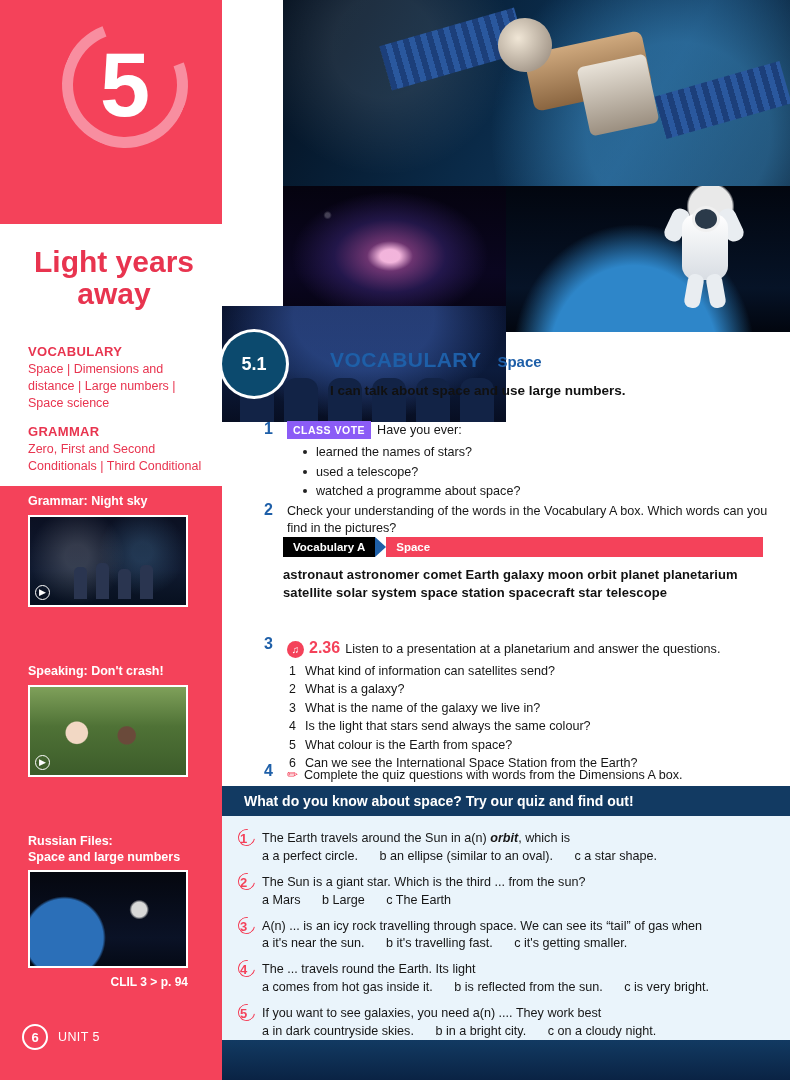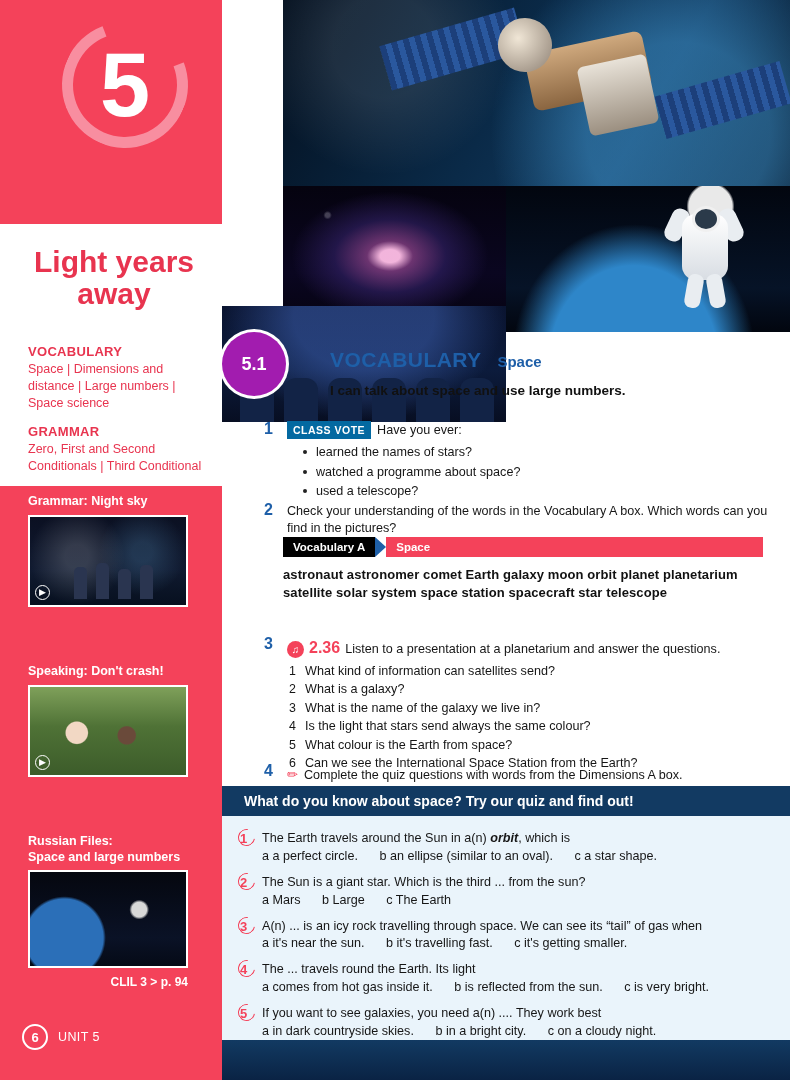--- a/index.html
+++ b/index.html
@@ -157,21 +157,21 @@
   .pl-seat { position:absolute; bottom:0; width:34px; height:44px; background:#122346; border-radius:12px 12px 0 0; }
 
   .photo-bottom {
     position:absolute; left:186px; top:1040px; width:604px; height:40px;
     background:linear-gradient(#123a62,#0a2344);
   }
 
   
   .sec-circle {
     position:absolute; left:222px; top:332px; width:64px; height:64px;
-    border-radius:50%; background:#a21caf; color:#ffffff;
+    border-radius:50%; background:#0c4a6e; color:#ffffff;
     display:flex; align-items:center; justify-content:center;
     font-size:18px; font-weight:bold; z-index:5;
     box-shadow:0 0 0 3px #ffffff;
   }
   .sec-head {
     position:absolute; left:330px; top:348px; display:flex; align-items:baseline; gap:16px;
   }
   .sec-head .t1 { font-size:21px; font-weight:bold; color:#1e5fa8; letter-spacing:.4px; }
   .sec-head .t2 { font-size:15px; font-weight:bold; color:#1e5fa8; }
   .can-do {
@@ -179,21 +179,21 @@
     font-size:13.5px; font-weight:bold; color:#111;
   }
 
   
   .ex-num {
     position:absolute; font-size:16px; font-weight:bold; color:#1e5fa8;
   }
   .ex-body { position:absolute; font-size:12.6px; color:#161616; line-height:1.38; }
 
   .classvote {
-    display:inline-block; background:#0369a1; color:#ffffff;
+    display:inline-block; background:#8b5cf6; color:#ffffff;
     font-size:10.5px; font-weight:bold; letter-spacing:.5px;
     padding:2px 6px; vertical-align:middle; margin-right:6px;
   }
   ul.bul { margin:5px 0 0 16px; padding:0; list-style:none; }
   ul.bul li { position:relative; padding-left:13px; margin-bottom:2px; }
   ul.bul li:before {
     content:""; position:absolute; left:0; top:6px;
     width:4px; height:4px; border-radius:50%; background:#222;
   }
 
@@ -356,22 +356,22 @@
   <span class="t1">VOCABULARY</span>
   <span class="t2">Space</span>
 </div>
 <div class="can-do">I can talk about space and use large numbers.</div>
 
 <div class="ex-num" style="left:264px; top:420px;">1</div>
 <div class="ex-body" style="left:287px; top:421px; width:480px;">
   <span class="classvote">CLASS VOTE</span><span>Have you ever:</span>
   <ul class="bul">
     <li>learned the names of stars?</li>
+    <li>used a telescope?</li>
     <li>watched a programme about space?</li>
-    <li>used a telescope?</li>
   </ul>
 </div>
 
 <div class="ex-num" style="left:264px; top:501px;">2</div>
 <div class="ex-body" style="left:287px; top:503px; width:486px;">Check your understanding of the words in the Vocabulary A box. Which words can you find in the pictures?</div>
 
 <div class="vocab-bar">
   <div class="vb-blue">Vocabulary A</div>
   <div class="vb-arrow"></div>
   <div class="vb-red">Space</div>

